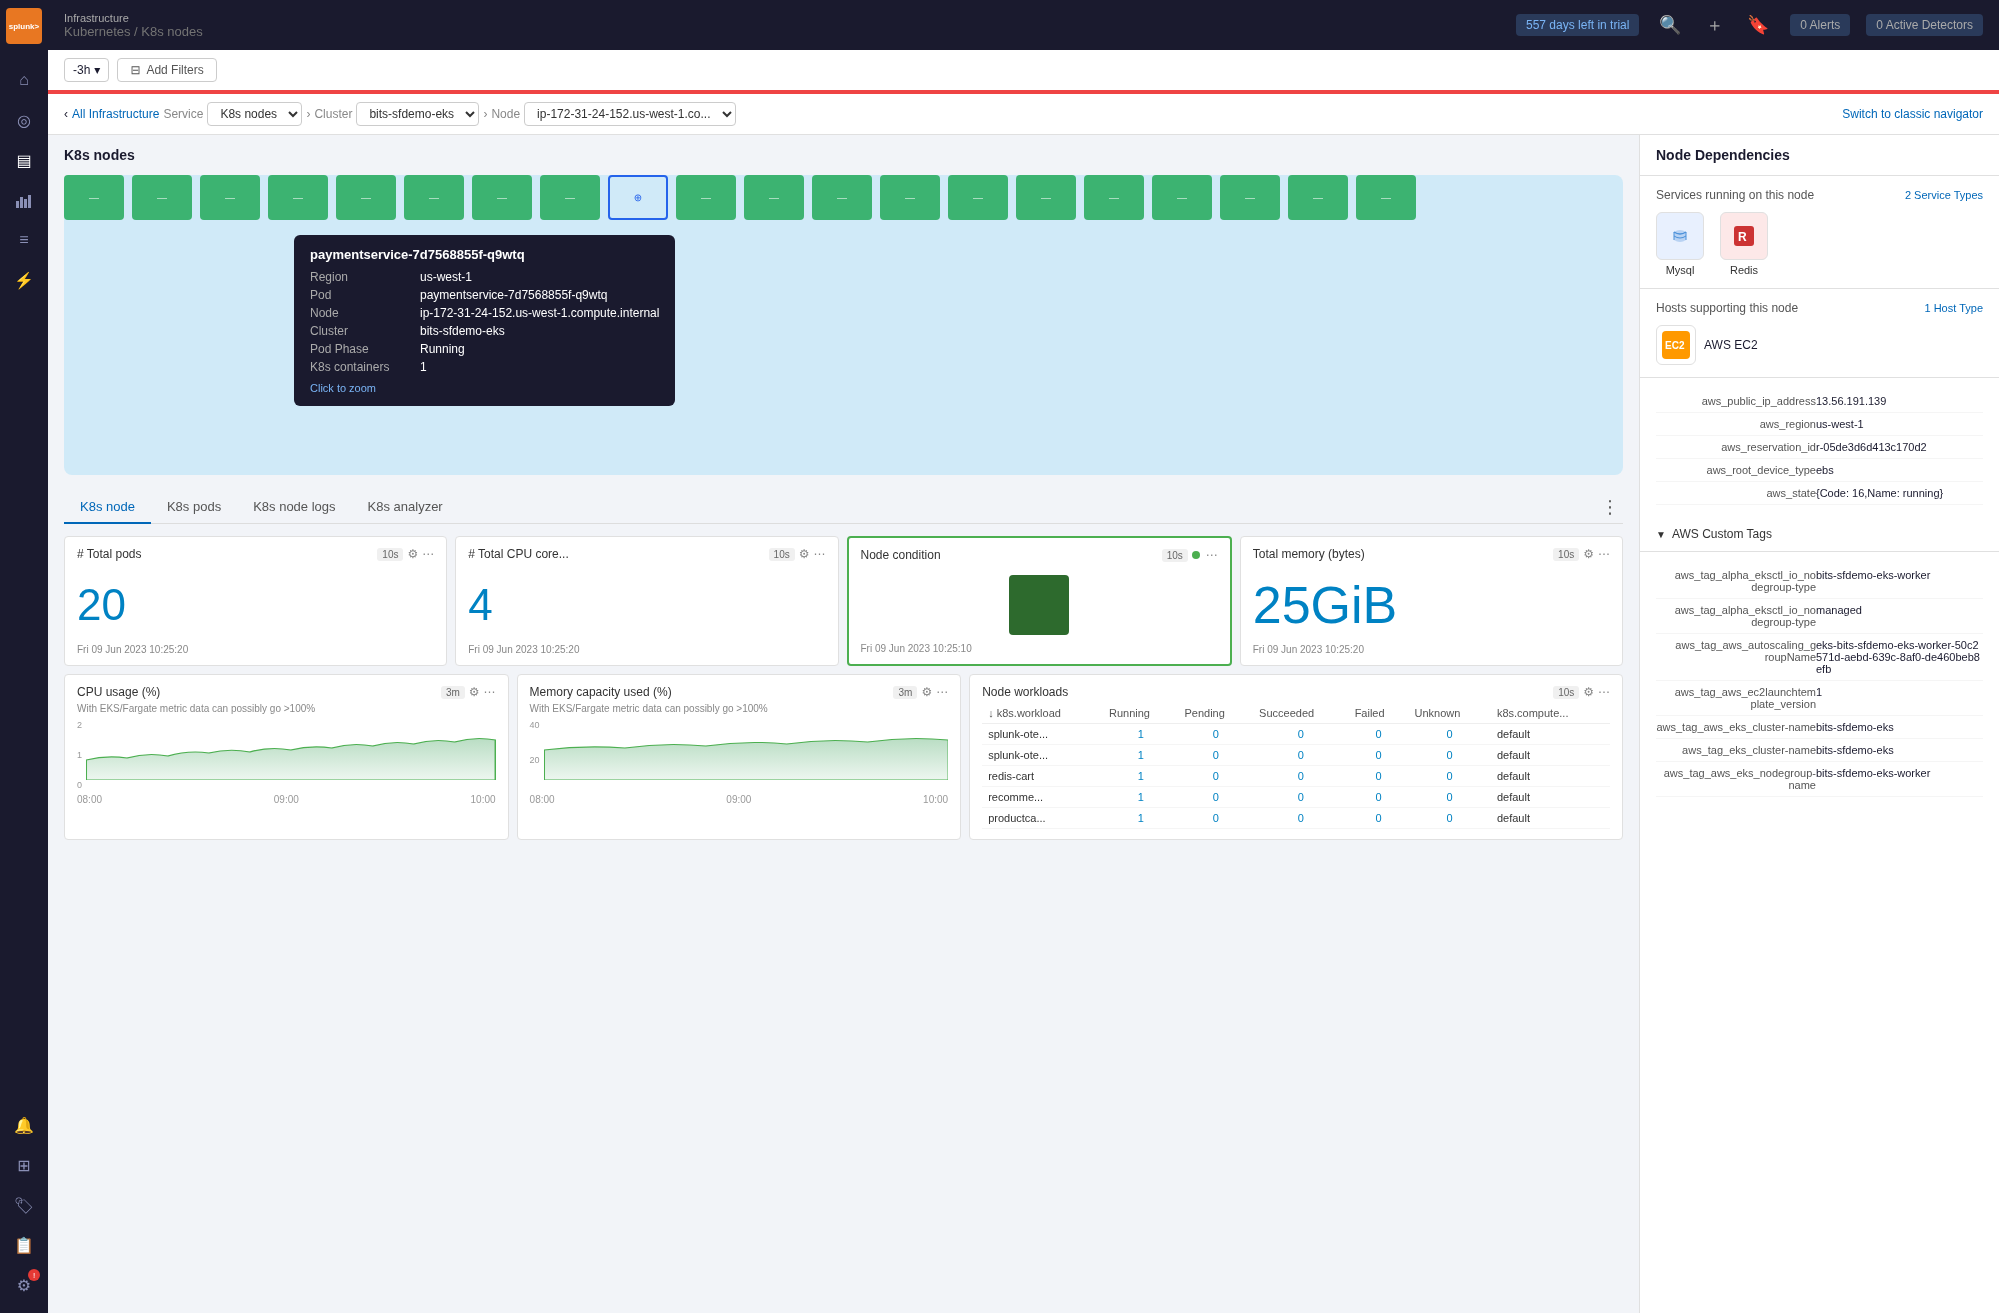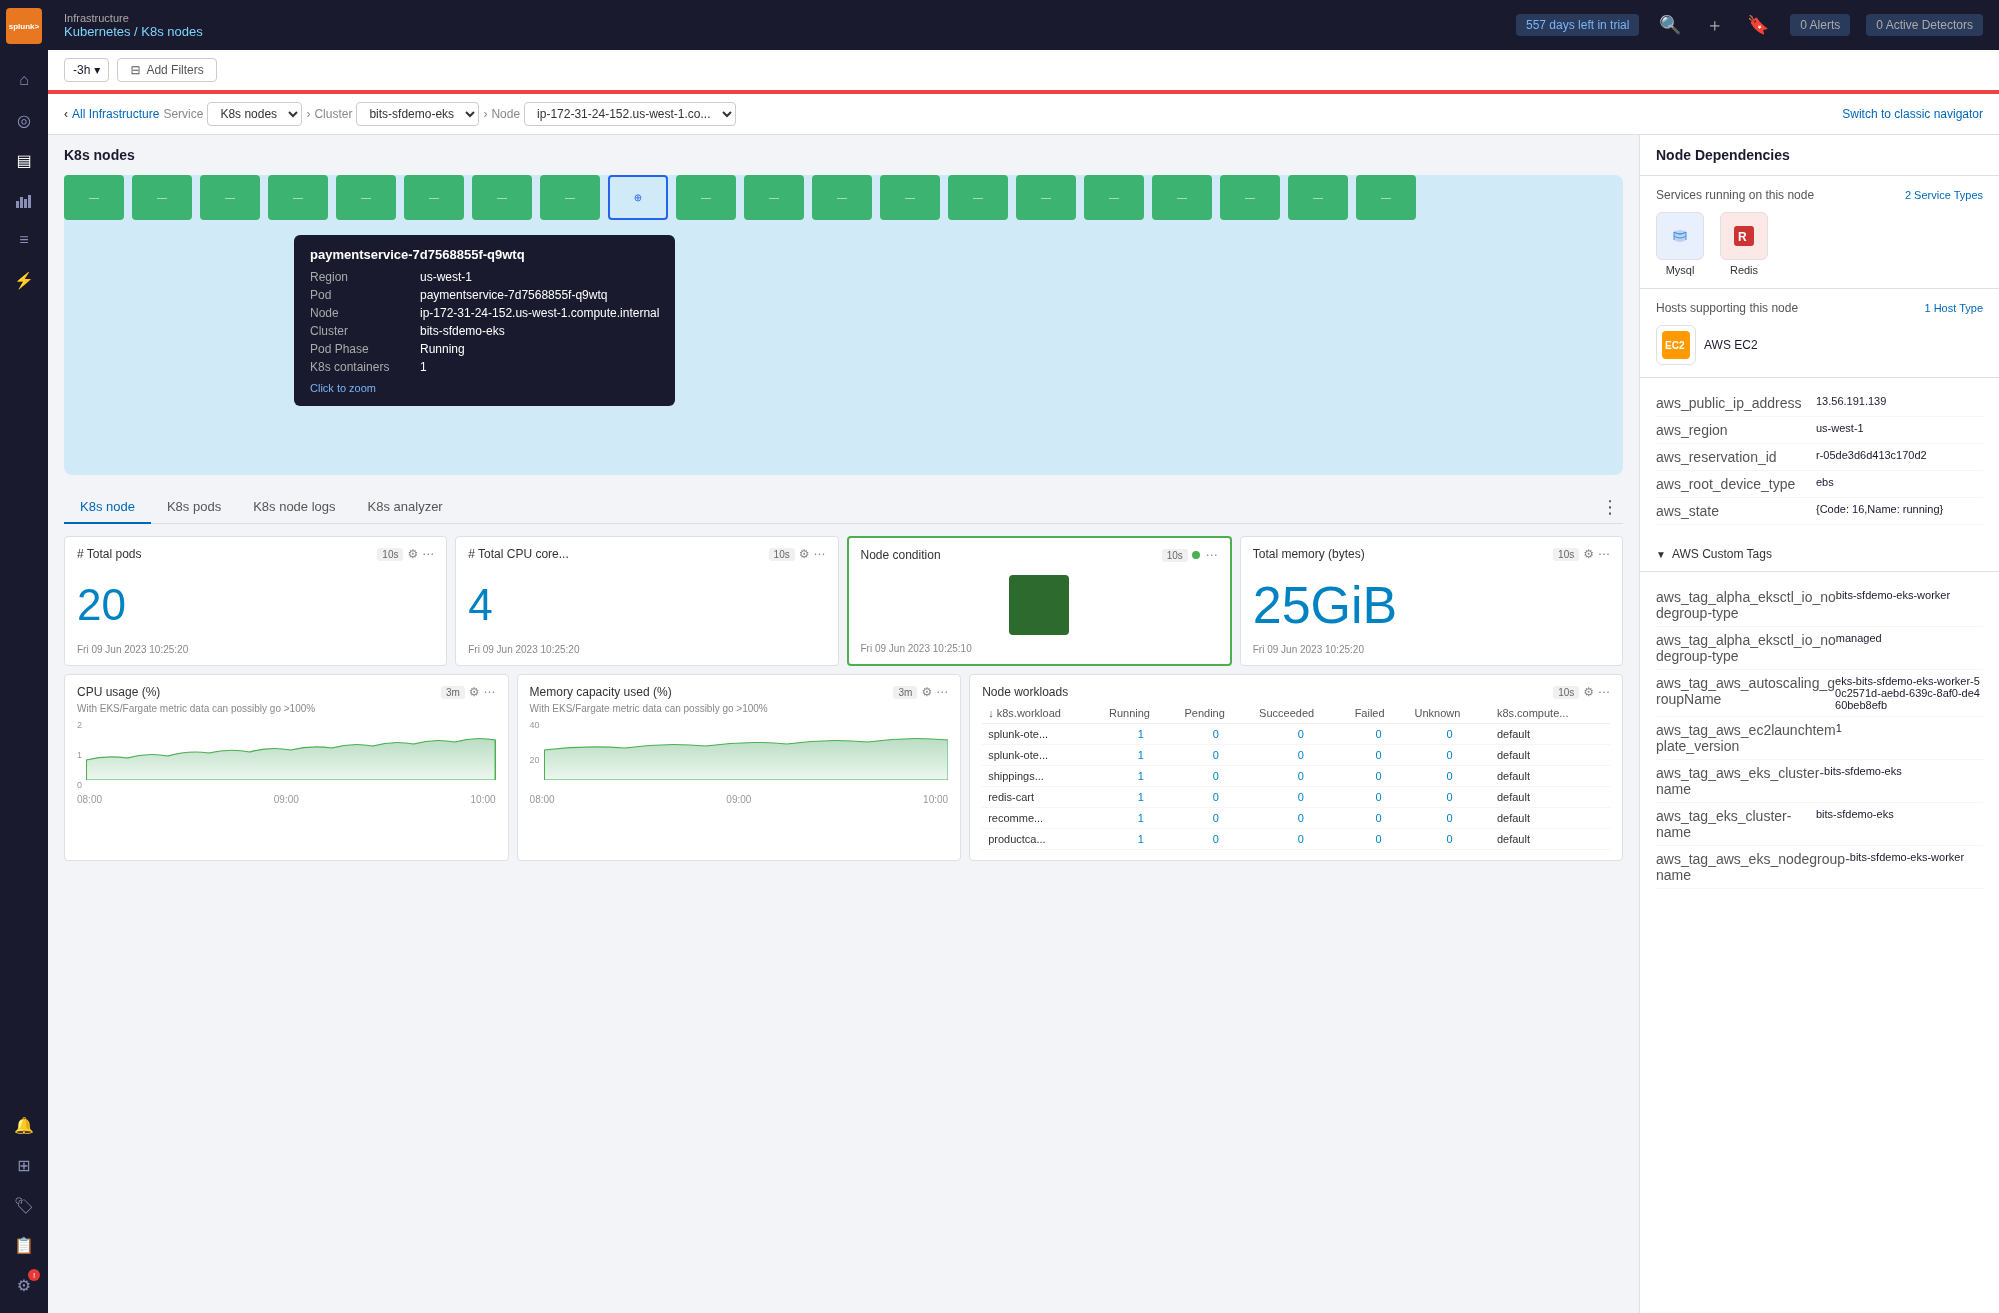--- a/index.html
+++ b/index.html
@@ -55,21 +55,21 @@
       color: white;
       display: flex;
       align-items: center;
       justify-content: space-between;
       padding: 0 16px;
       height: 50px;
       flex-shrink: 0;
     }
     .topbar-left { display: flex; flex-direction: column; }
     .topbar-infra { font-size: 11px; color: #aaa; }
-    .topbar-breadcrumb { font-size: 13px; color: #7dd3fc; }
+    .topbar-breadcrumb { font-size: 13px; color: #737373; }
     .topbar-right { display: flex; align-items: center; gap: 16px; }
     .trial-badge {
       background: #2a3a5a;
       color: #7ab4f5;
       padding: 4px 10px;
       border-radius: 4px;
       font-size: 12px;
     }
     .topbar-icon-btn {
       color: #aaa;
@@ -313,21 +313,21 @@
     .service-label { font-size: 11px; color: #333; }
     .host-section { padding: 12px 16px; border-bottom: 1px solid #e0e0e0; }
     .host-header { display: flex; align-items: center; justify-content: space-between; margin-bottom: 10px; }
     .aws-item { display: flex; align-items: center; gap: 8px; }
     .aws-icon { width: 40px; height: 40px; border: 1px solid #e0e0e0; border-radius: 6px; display: flex; align-items: center; justify-content: center; font-size: 20px; }
     .aws-label { font-size: 12px; }
 
     
     .props-section { padding: 12px 16px; }
     .prop-row { display: flex; padding: 5px 0; border-bottom: 1px solid #f5f5f5; }
-    .prop-key { color: #555; font-size: 14px; flex: 0 0 160px; }
+    .prop-key { color: #555; font-size: 11px; flex: 0 0 160px; text-align: right; }
     .prop-val { color: #1a1a2e; font-size: 11px; flex: 1; word-break: break-all; }
 
     
     .custom-tags-toggle { display: flex; align-items: center; gap: 6px; padding: 10px 16px; cursor: pointer; border-bottom: 1px solid #e0e0e0; font-size: 12px; font-weight: 500; color: #333; }
     .toggle-arrow { font-size: 10px; }
 
     
     ::-webkit-scrollbar { width: 6px; }
     ::-webkit-scrollbar-track { background: #f0f0f0; }
     ::-webkit-scrollbar-thumb { background: #ccc; border-radius: 3px; }
@@ -654,29 +654,20 @@
                 <tr>
     <td>splunk-ote...</td>
     <td class="num">1</td>
     <td class="num">0</td>
     <td class="num">0</td>
     <td class="num">0</td>
     <td class="num">0</td>
     <td>default</td>
   </tr>
                 <tr>
-    <td>shippings...</td>
-    <td class="num">1</td>
-    <td class="num">0</td>
-    <td class="num">0</td>
-    <td class="num">0</td>
-    <td class="num">0</td>
-    <td>default</td>
-  </tr>
-                <tr>
     <td>redis-cart</td>
     <td class="num">1</td>
     <td class="num">0</td>
     <td class="num">0</td>
     <td class="num">0</td>
     <td class="num">0</td>
     <td>default</td>
   </tr>
                 <tr>
     <td>recomme...</td>

